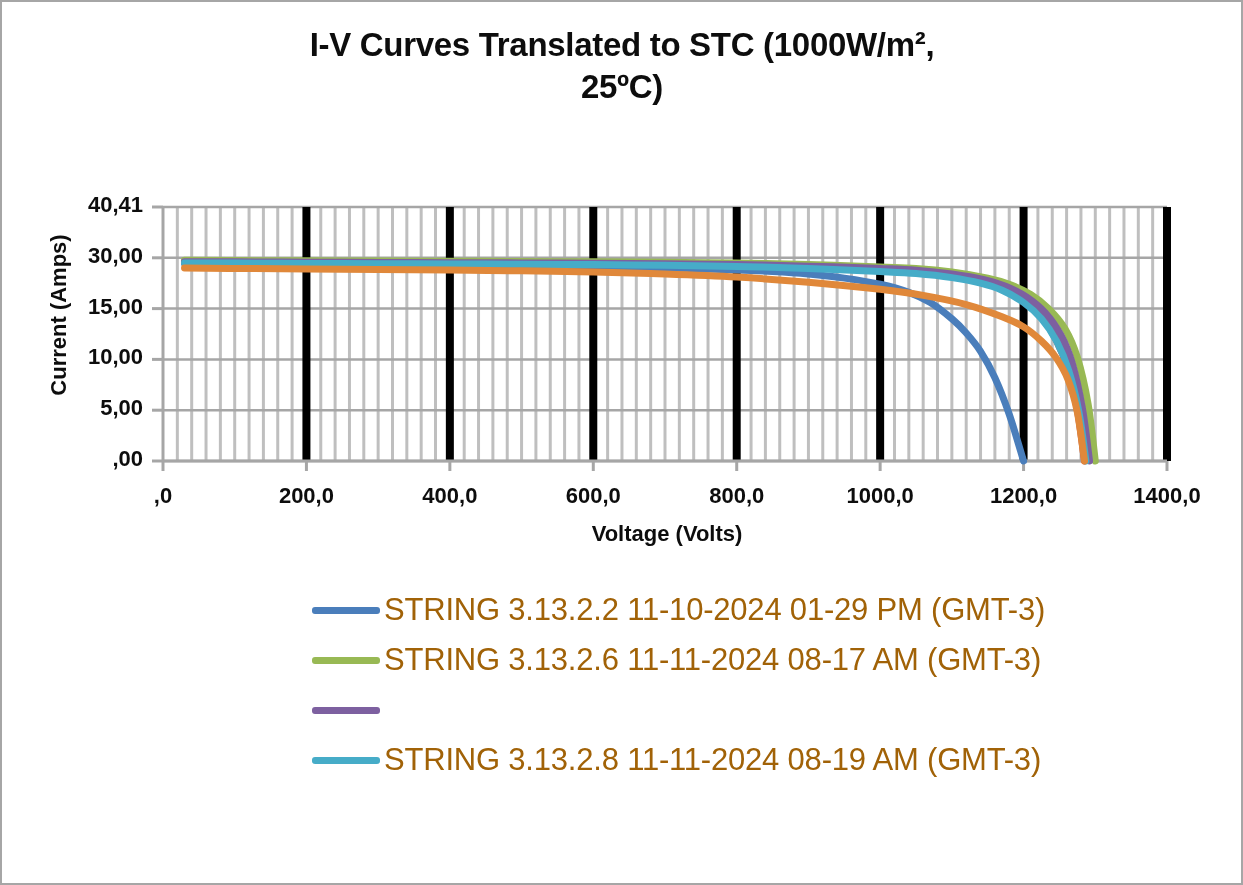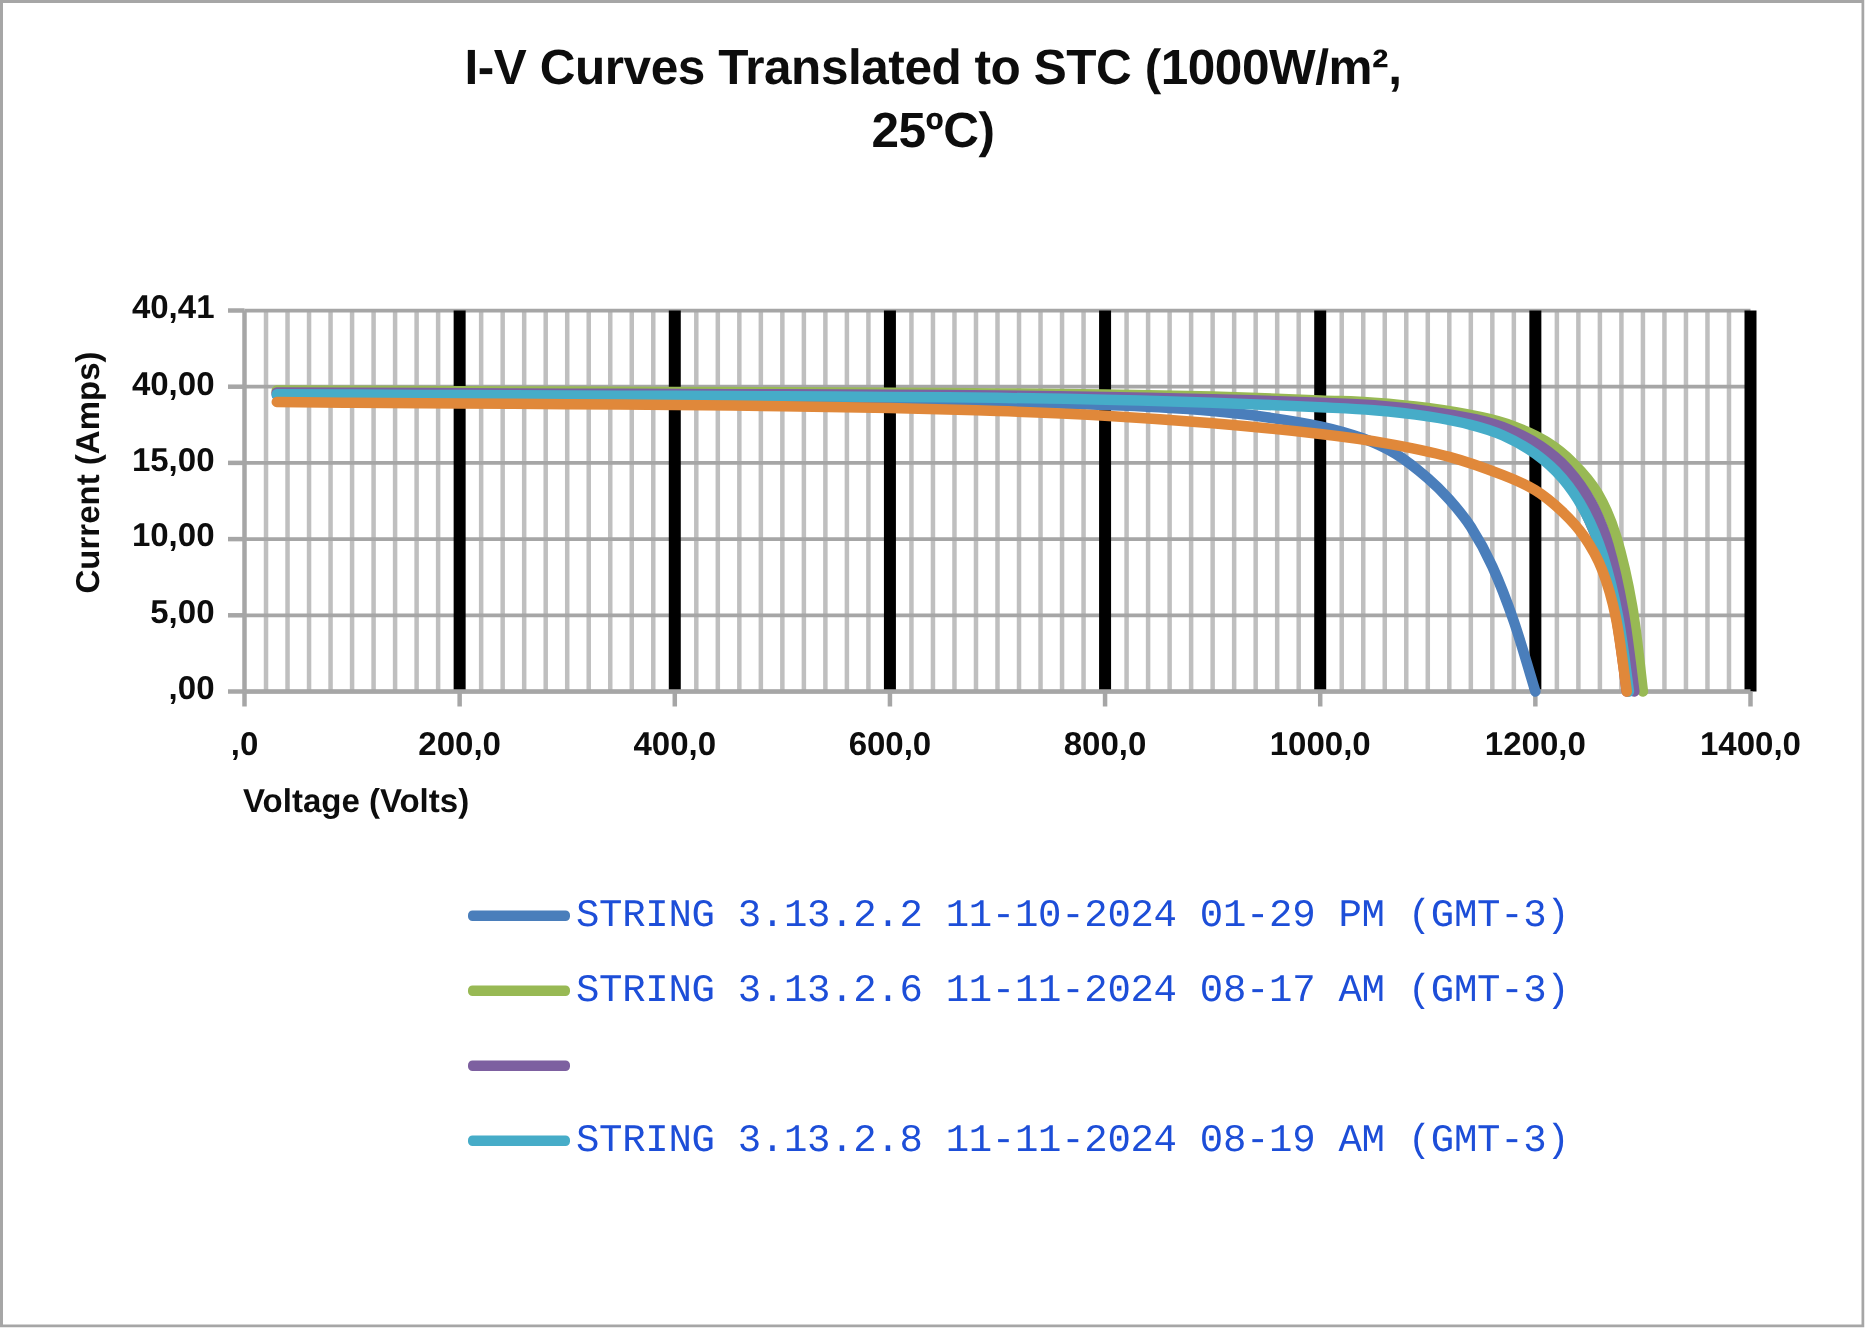--- a/index.html
+++ b/index.html
@@ -62,21 +62,21 @@
     transform: rotate(-90deg);
     font-size: 22px;
     font-weight: bold;
     color: #0d0d0d;
   }
   #x-axis-title {
     position: absolute;
     left: 160px;
     top: 519px;
     width: 1010px;
-    text-align: left;
+    text-align: center;
     font-size: 22px;
     font-weight: bold;
     color: #0d0d0d;
   }
   #legend {
     position: absolute;
     left: 310px;
     top: 583px;
     width: 700px;
   }
@@ -86,25 +86,24 @@
     height: 50px;
   }
   .legend-swatch {
     width: 68px;
     height: 7px;
     border-radius: 3px;
     flex: none;
     margin-right: 4px;
   }
   .legend-label {
-    font-size: 26px;
-    color: #1d4ed8;
+    font-size: 31px;
+    color: #a16207;
     white-space: nowrap;
     letter-spacing: -0.2px;
-    font-family: Liberation Mono, monospace;
   }
 </style>
 </head>
 <body>
 
 <div id="chart-frame">
 
   <div id="chart-title">
     <div>I-V Curves Translated to STC (1000W/m²,</div>
     <div>25ºC)</div>
@@ -223,21 +222,21 @@
         <path d="M 182.51 260.88 C 190.88 260.91, 212.40 261.00, 232.71 261.08 C 253.03 261.17, 280.52 261.29, 304.43 261.39 C 328.33 261.49, 352.24 261.61, 376.14 261.69 C 400.05 261.78, 423.95 261.81, 447.86 261.90 C 471.76 261.98, 495.67 262.08, 519.57 262.20 C 543.48 262.32, 567.38 262.44, 591.29 262.61 C 615.19 262.78, 639.10 262.91, 663.00 263.22 C 686.90 263.52, 710.81 263.89, 734.71 264.44 C 758.62 264.98, 782.52 265.62, 806.43 266.47 C 830.33 267.31, 860.21 268.67, 878.14 269.52 C 896.07 270.36, 902.05 270.53, 914.00 271.55 C 925.95 272.56, 939.10 274.00, 949.86 275.61 C 960.61 277.22, 970.18 279.08, 978.54 281.20 C 986.91 283.32, 992.89 285.09, 1000.06 288.31 C 1007.23 291.53, 1015.00 295.76, 1021.57 300.50 C 1028.15 305.25, 1034.00 310.33, 1039.50 316.76 C 1045.00 323.19, 1050.02 330.48, 1054.56 339.11 C 1059.10 347.75, 1063.05 356.89, 1066.75 368.58 C 1070.46 380.26, 1073.92 394.15, 1076.79 409.22 C 1079.66 424.29, 1082.77 450.70, 1083.96 459.00" fill="none" stroke="#46ACC8" stroke-width="7" stroke-linecap="round" stroke-linejoin="round"></path>
         <path d="M 182.51 265.96 C 190.88 266.04, 212.40 266.30, 232.71 266.47 C 253.03 266.64, 280.52 266.81, 304.43 266.98 C 328.33 267.15, 352.24 267.31, 376.14 267.48 C 400.05 267.65, 423.95 267.77, 447.86 267.99 C 471.76 268.21, 495.67 268.47, 519.57 268.80 C 543.48 269.14, 567.38 269.48, 591.29 270.02 C 615.19 270.57, 639.10 271.21, 663.00 272.06 C 686.90 272.90, 710.81 273.75, 734.71 275.10 C 758.62 276.46, 782.52 278.15, 806.43 280.18 C 830.33 282.22, 859.02 285.09, 878.14 287.30 C 897.27 289.50, 906.83 290.85, 921.17 293.39 C 935.51 295.93, 951.05 298.98, 964.20 302.54 C 977.35 306.09, 990.50 311.00, 1000.06 314.73 C 1009.62 318.45, 1015.00 320.82, 1021.57 324.89 C 1028.15 328.95, 1034.12 334.03, 1039.50 339.11 C 1044.88 344.19, 1049.42 348.93, 1053.84 355.37 C 1058.27 361.80, 1062.45 368.58, 1066.03 377.72 C 1069.62 386.86, 1072.61 396.69, 1075.36 410.23 C 1078.11 423.78, 1081.33 450.87, 1082.53 459.00" fill="none" stroke="#E0883A" stroke-width="7" stroke-linecap="round" stroke-linejoin="round"></path>
       </g>
   </svg>
 
   <div id="y-tick-labels">
       <div class="axis-tick-label y-tick" style="left: 31px; top: 444px;">,00</div>
       <div class="axis-tick-label y-tick" style="left: 31px; top: 393.2px;">5,00</div>
       <div class="axis-tick-label y-tick" style="left: 31px; top: 342.4px;">10,00</div>
       <div class="axis-tick-label y-tick" style="left: 31px; top: 291.6px;">15,00</div>
-      <div class="axis-tick-label y-tick" style="left: 31px; top: 240.8px;">40,00</div>
+      <div class="axis-tick-label y-tick" style="left: 31px; top: 240.8px;">30,00</div>
       <div class="axis-tick-label y-tick" style="left: 31px; top: 190px;">40,41</div>
     </div>
   <div id="x-tick-labels">
       <div class="axis-tick-label x-tick" style="left: 91px; top: 481px;">,0</div>
       <div class="axis-tick-label x-tick" style="left: 234.429px; top: 481px;">200,0</div>
       <div class="axis-tick-label x-tick" style="left: 377.857px; top: 481px;">400,0</div>
       <div class="axis-tick-label x-tick" style="left: 521.286px; top: 481px;">600,0</div>
       <div class="axis-tick-label x-tick" style="left: 664.714px; top: 481px;">800,0</div>
       <div class="axis-tick-label x-tick" style="left: 808.143px; top: 481px;">1000,0</div>
       <div class="axis-tick-label x-tick" style="left: 951.571px; top: 481px;">1200,0</div>

